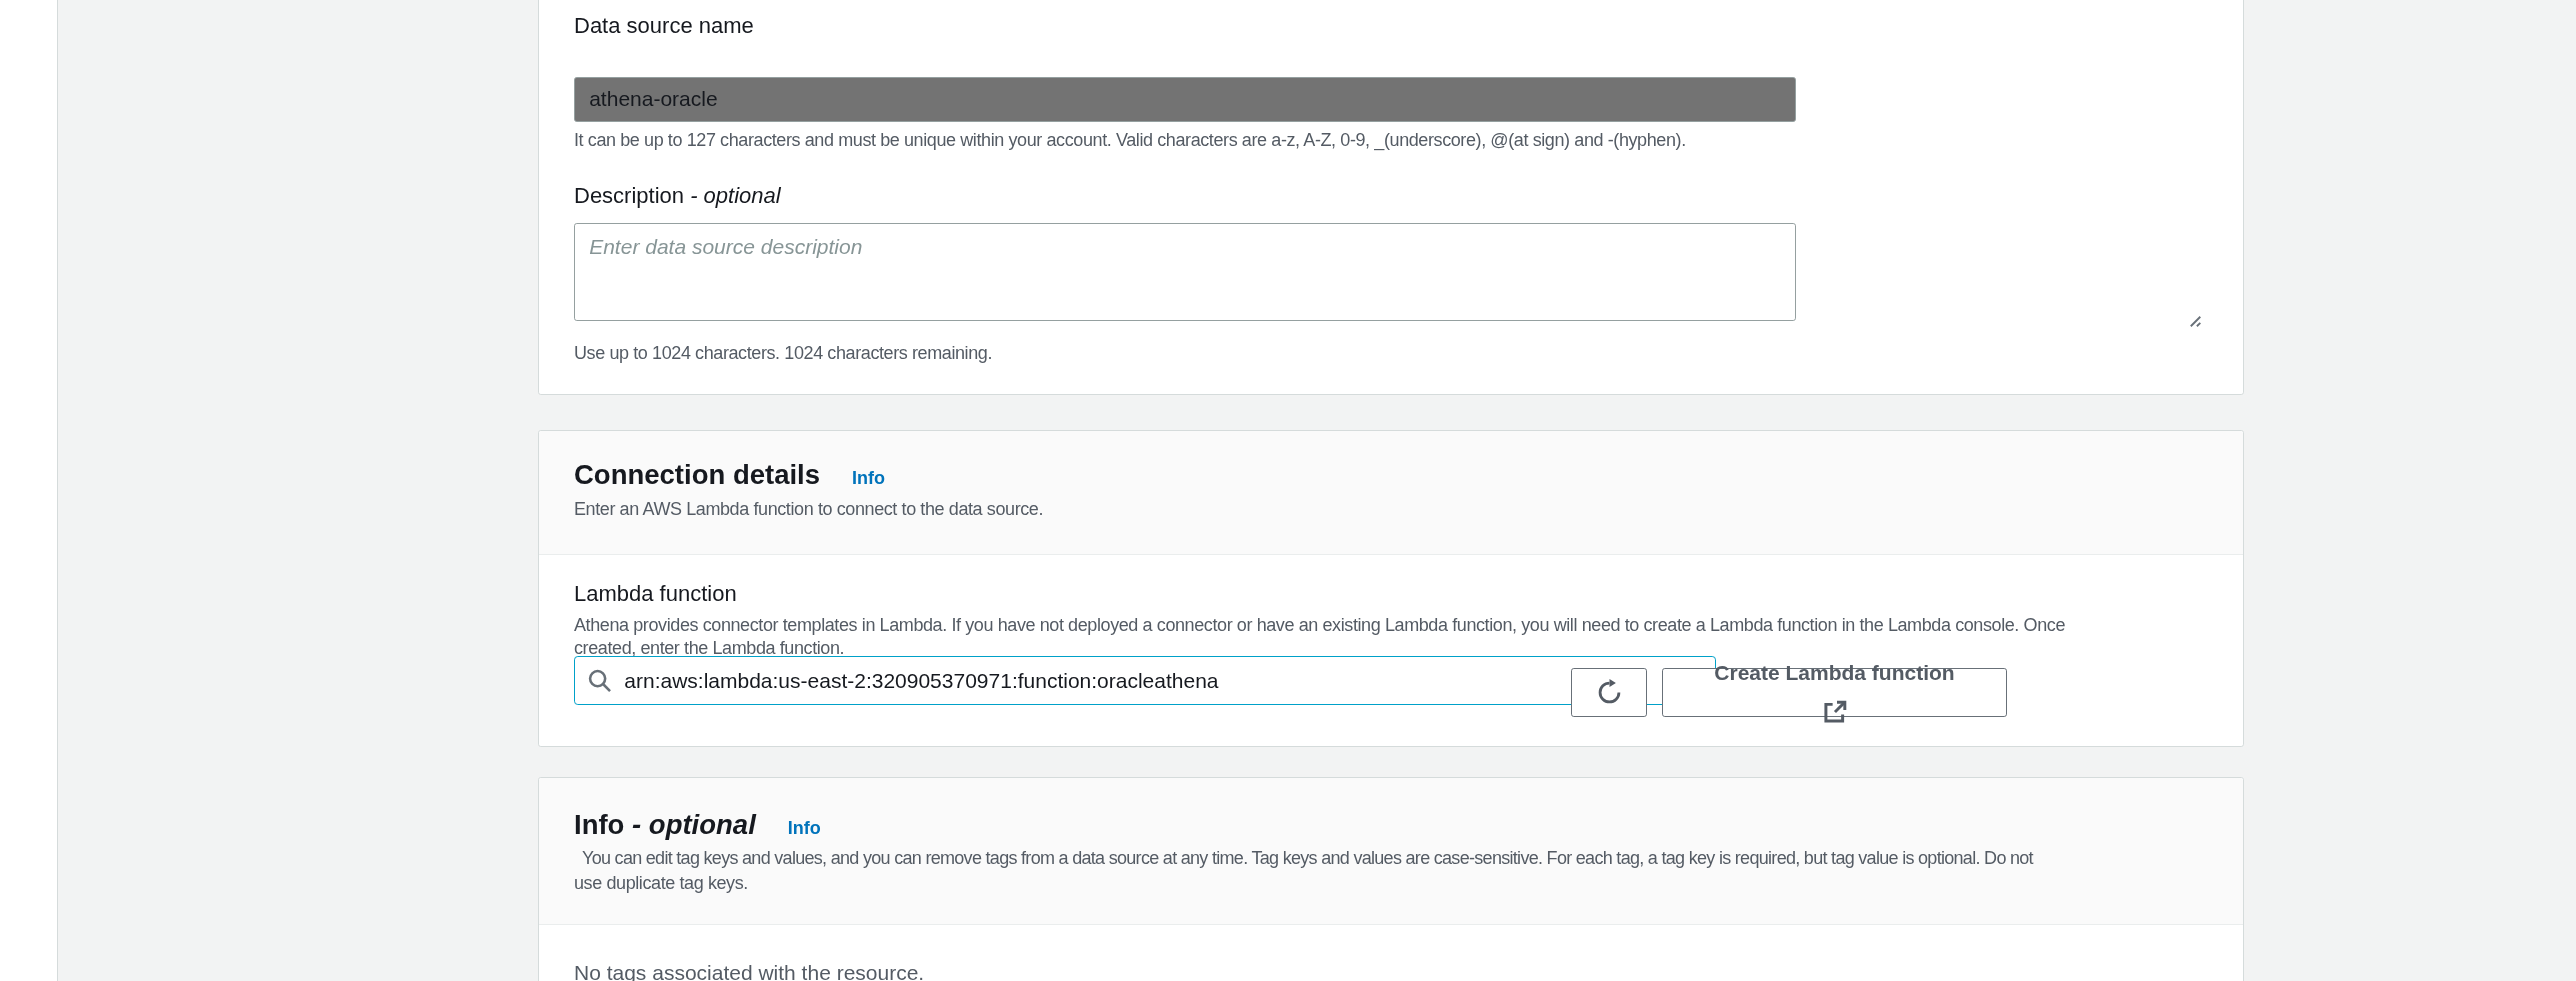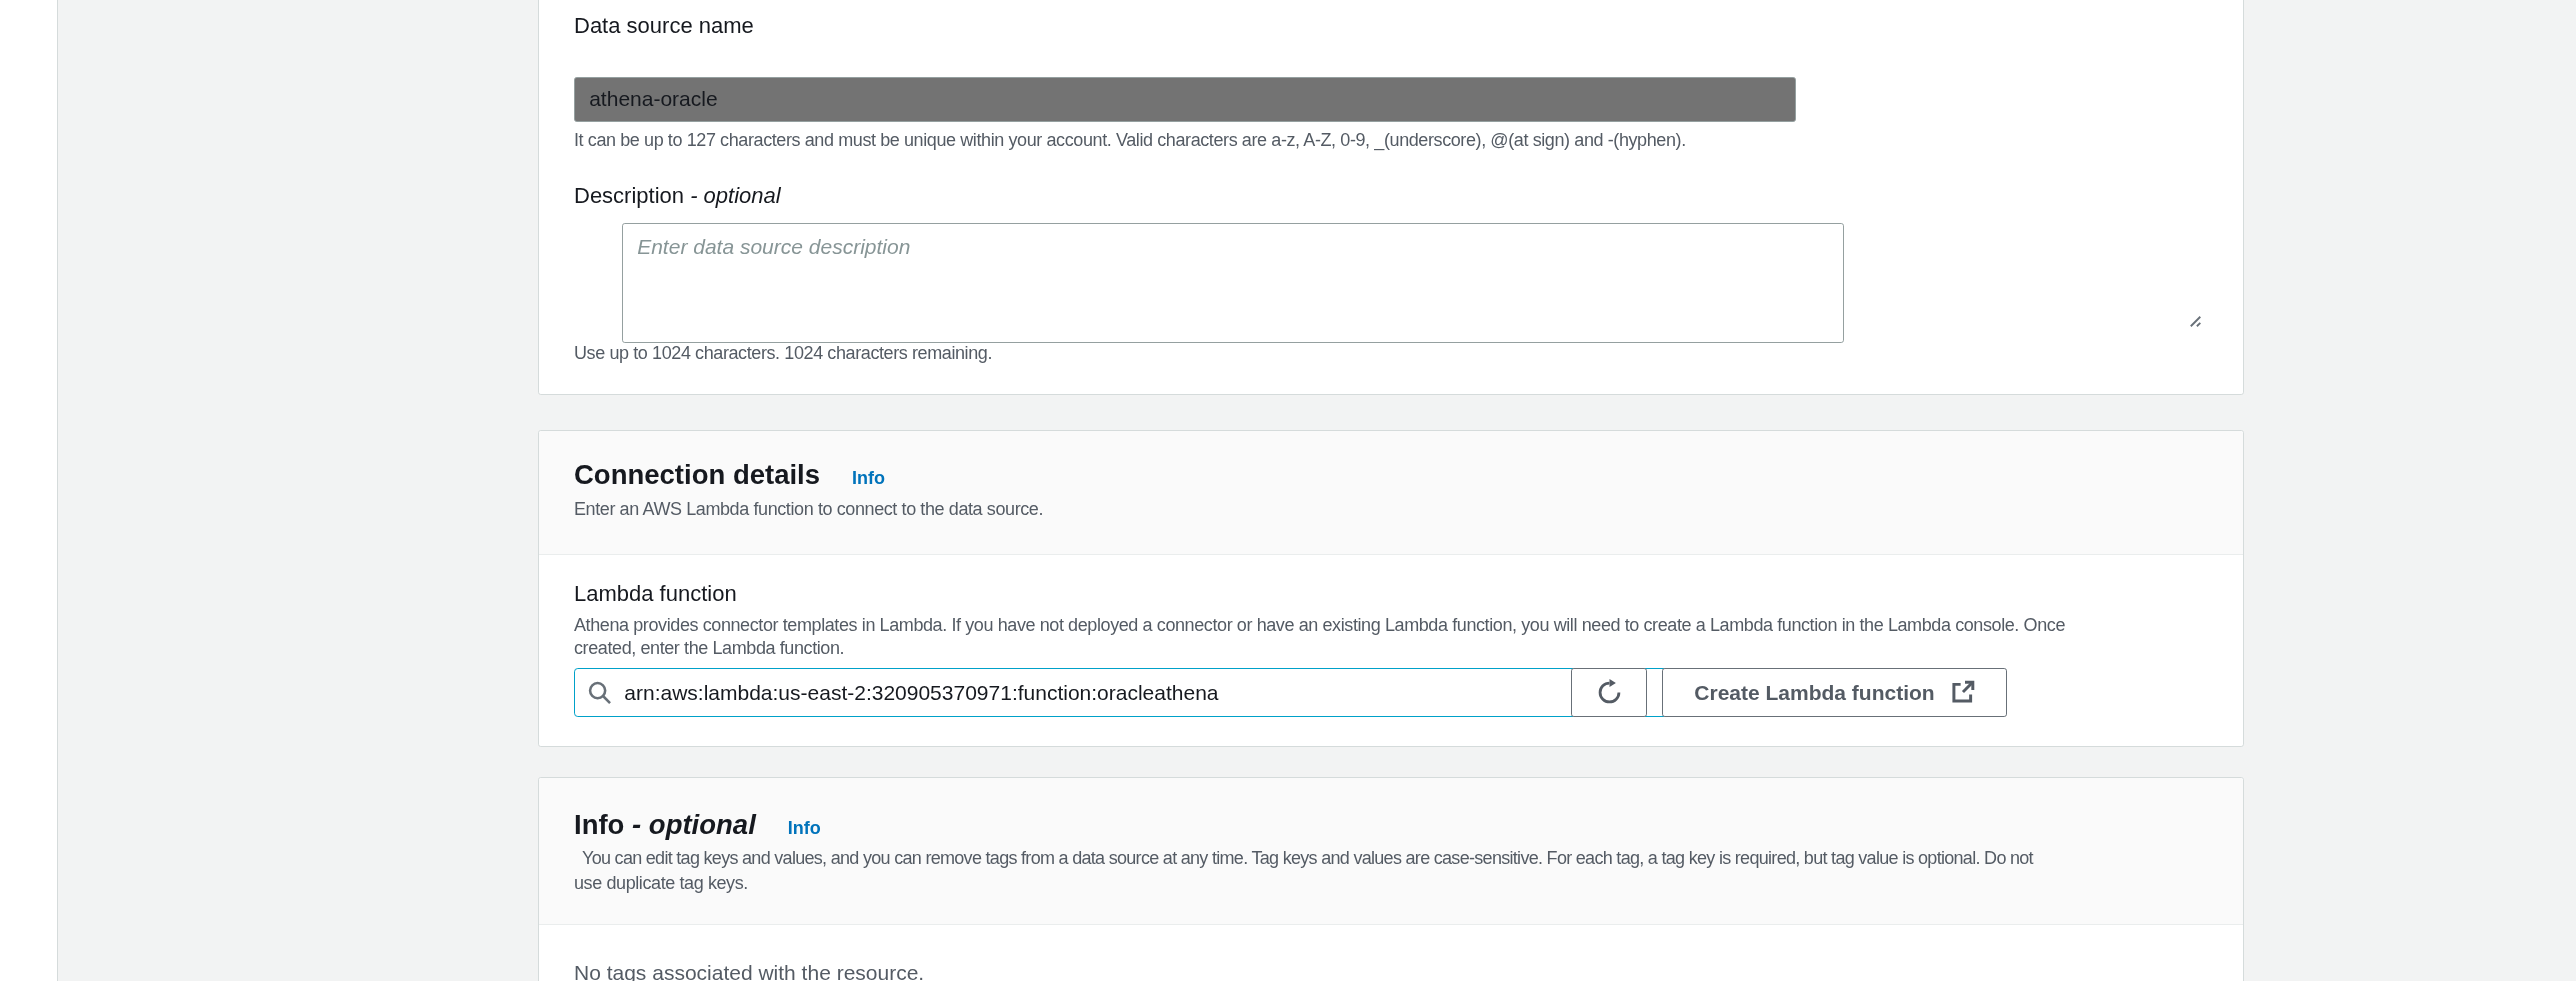--- a/index.html
+++ b/index.html
@@ -55,33 +55,33 @@
     width:1222px; height:45px;
     border:1.9px solid #95a0a0; border-radius:2.8px;
     background:#737373;
     font-family:"Liberation Sans", sans-serif;
     font-size:21px; color:#16191f;
     padding:0 14.2px;
     outline:none;
   }
   .text-area {
     position:absolute;
-    width:1222px; height:120px;
+    width:1222px; height:98px;
     border:1.9px solid #95a0a0; border-radius:2.8px;
     background:#fff;
     font-family:"Liberation Sans", sans-serif;
     font-size:21px; font-style:italic; color:#879596;
     padding:11.4px 14.2px;
-    resize:none; outline:none;margin-left:48px;
+    resize:none; outline:none;
   }
   .text-area::placeholder { color:#879596; font-style:italic; opacity:1; }
   .resize-corner { position:absolute; right:38px; }
 
   .search-field {
-    position:absolute; left:35px; top:237px;
+    position:absolute; left:35px; top:225px;
     width:1142px; height:49px;
     background:#fff;
     border:1.9px solid #00a1c9; border-radius:3.8px;
     display:flex; align-items:center;
     padding:0 11.4px 0 12.3px;
     cursor:text;
   }
   .search-field .arn {
     font-size:21px; color:#16191f; white-space:nowrap;
     margin-left:11.4px; flex:1; overflow:hidden;
@@ -97,20 +97,21 @@
     display:flex; align-items:center; justify-content:center; cursor:pointer;
   }
 
   .aws-btn {
     position:absolute; top:237px; height:49px;
     background:#fff; border:1.9px solid #687078; border-radius:2.8px;
     display:flex; align-items:center; justify-content:center; gap:15px;
     font-family:"Liberation Sans", sans-serif;
     font-size:21px; font-weight:700; color:#545b64;
     cursor:pointer;
+    flex-direction:column;
   }
   #refresh-btn { left:1032px; width:76px; }
   #create-lambda-btn { left:1123px; width:345px; }
 
   .empty-text { font-size:21px; line-height:21px; color:#545b64; white-space:nowrap; }
 
   svg { display:block; }
 </style>
 </head>
 <body>

